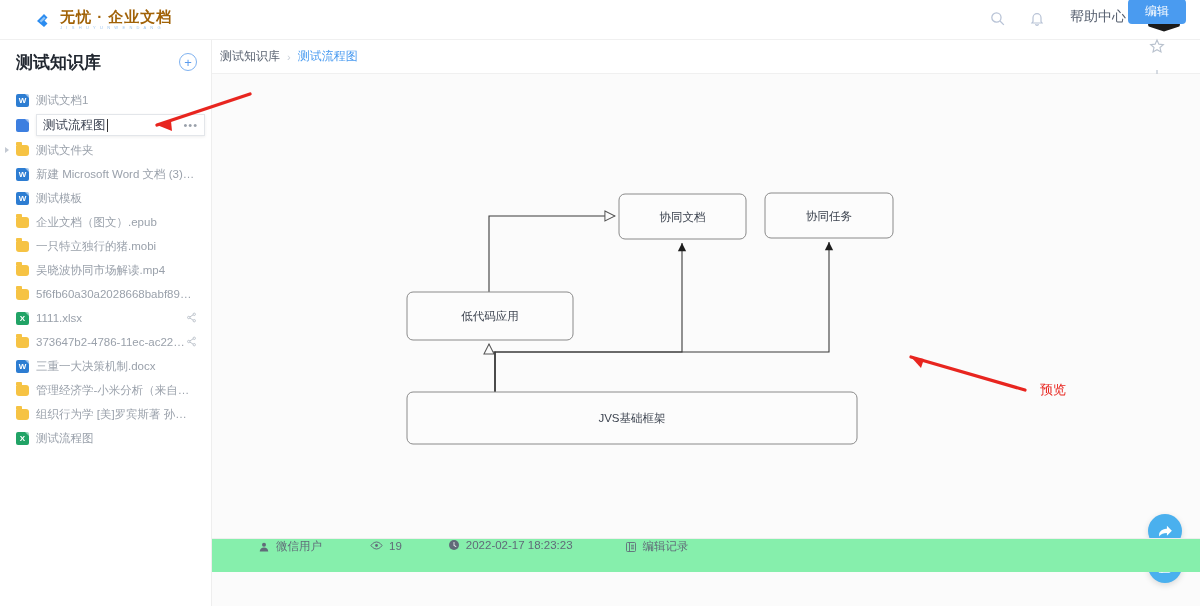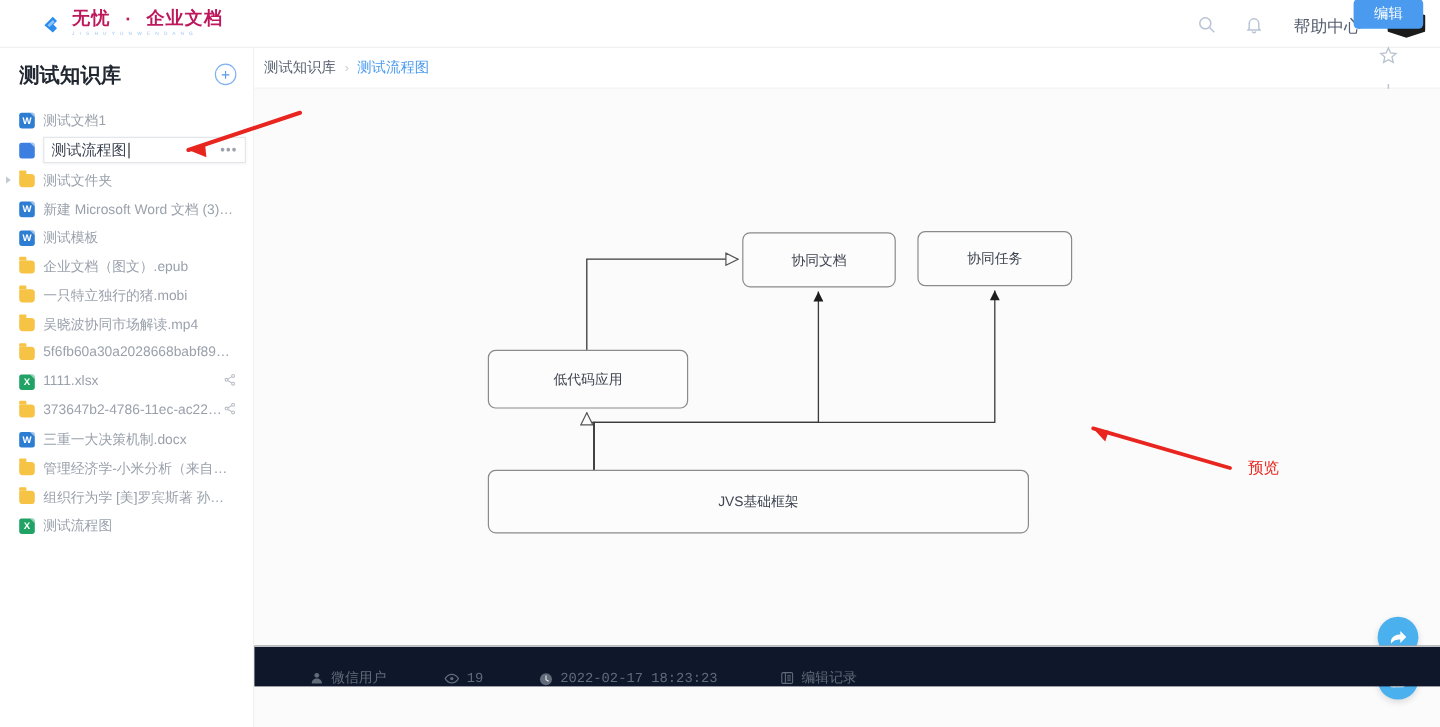--- a/index.html
+++ b/index.html
@@ -15,30 +15,30 @@
   .topbar {
     position: absolute; left: 0; top: 0; width: 1200px; height: 40px;
     background: #ffffff; display: flex; align-items: center;
     border-bottom: 1px solid #f0f0f0;
   }
   .logo { display: flex; align-items: center; margin-left: 34px; }
   .logo-mark {
     width: 20px; height: 20px; margin-right: 6px; position: relative;
   }
   .logo-text {
-    font-size: 15px; font-weight: bold; color: #be185d;
-    letter-spacing: 1px; line-height: 1; font-family: Liberation Mono, monospace;
+    font-size: 15px; font-weight: bold; color: #a16207;
+    letter-spacing: 1px; line-height: 1;
   }
   .logo-sub {
     font-size: 4px; color: #9fc6ef; letter-spacing: 1.6px;
     margin-top: 2px; line-height: 1;
   }
   .topbar-right {
-    margin-left: auto; margin-right: 12px; display: flex;
-    align-items: flex-end; gap: 18px;
+    margin-left: auto; margin-right: 20px; display: flex;
+    align-items: flex-start; gap: 18px;
   }
   .circ-icon {
     width: 22px; height: 22px; border-radius: 50%;
     display: flex; align-items: center; justify-content: center;
     color: #b8c3d6;
   }
   .help-text { font-size: 14px; color: #555e6e; margin: 0 4px; }
   .avatar {
     width: 32px; height: 24px; background: #1b1b1b;
     border-radius: 6px 6px 8px 8px;
@@ -137,22 +137,22 @@
     padding: 5px 17px; border-radius: 4px; cursor: pointer;
     border: none; line-height: 1.2;
   }
   .tool-ic { color: #b9c2ce; display: flex; align-items: center; cursor: pointer; }
 
   .canvas {
     position: relative; width: 988px; height: 498px; background: #fbfbfb;
   }
   .footer {
     position: absolute; left: 0; bottom: 0; width: 988px; height: 34px;
-    border-top: 1px solid #eeeeee; background: #0f172a;
-    display: flex; align-items: flex-end; padding-left: 46px; gap: 0; font-family: Liberation Mono, monospace;
+    border-top: 1px solid #eeeeee; background: #86efac;
+    display: flex; align-items: flex-start; padding-left: 46px; gap: 0;
   }
   .foot-item {
     display: flex; align-items: center; font-size: 11.5px; color: #606a78;
   }
   .foot-item .fic { margin-right: 6px; color: #616b79; display: flex; }
   .foot-gap1 { width: 48px; } .foot-gap2 { width: 46px; } .foot-gap3 { width: 52px; }
 
   
   .fab {
     position: absolute; right: 18px; width: 34px; height: 34px;

